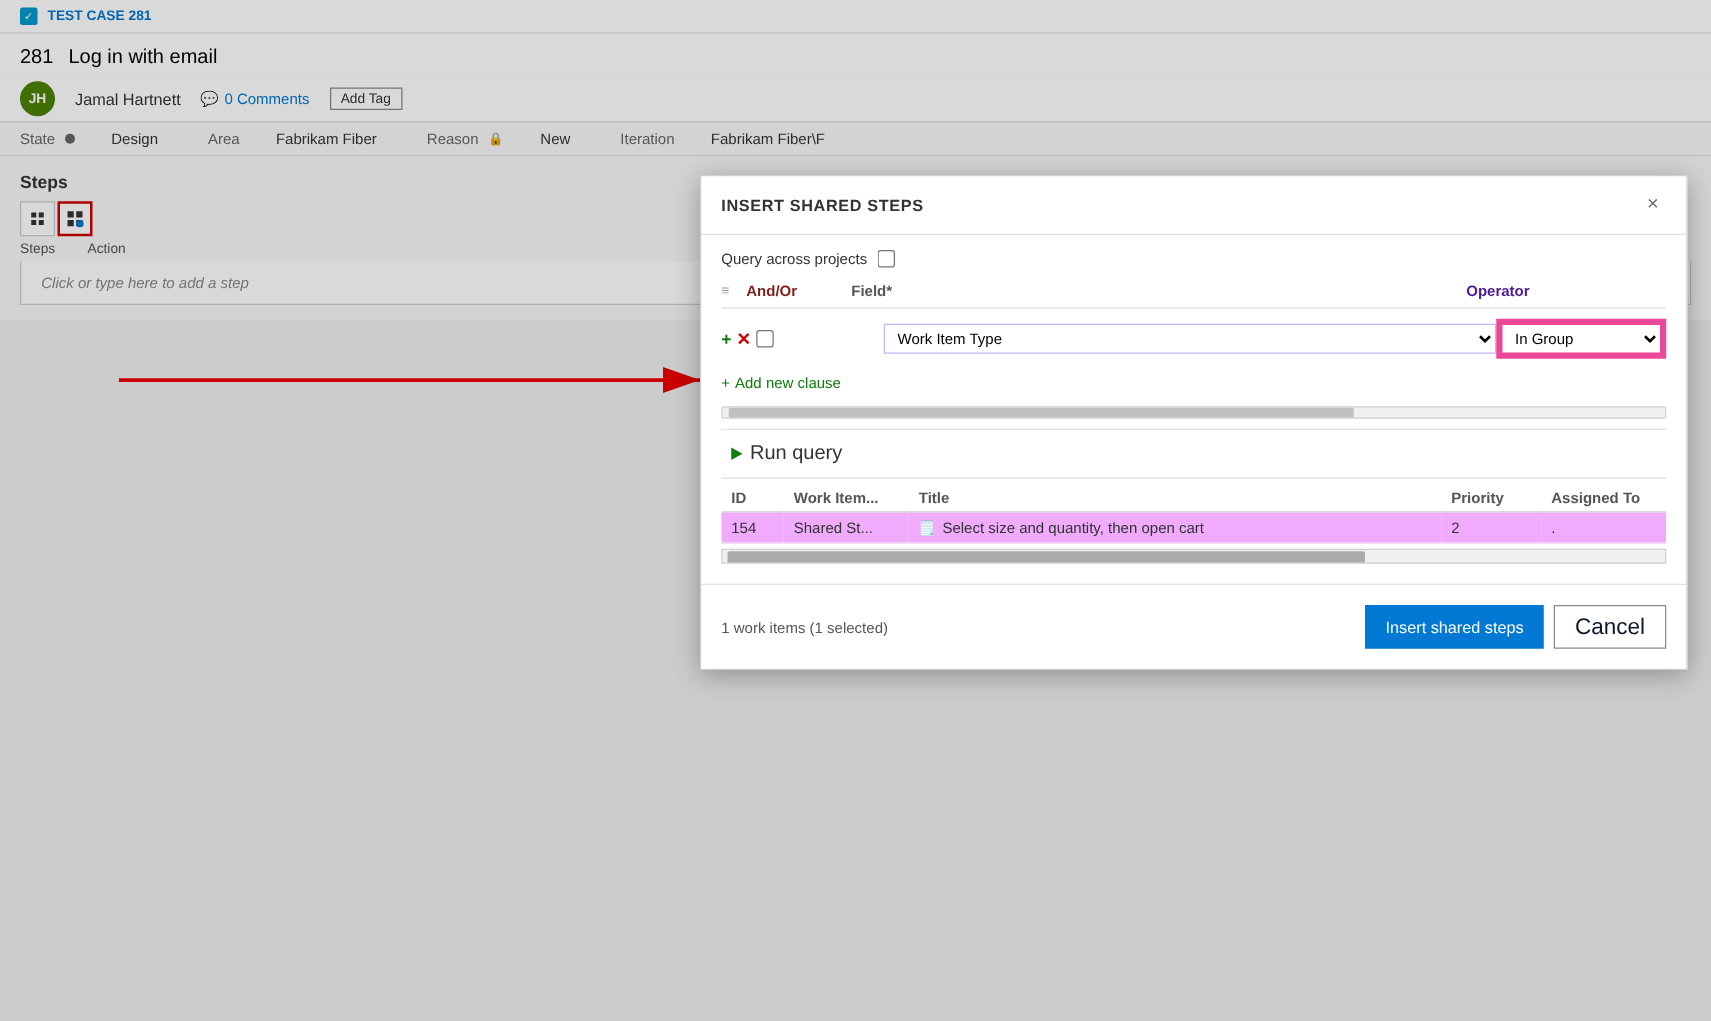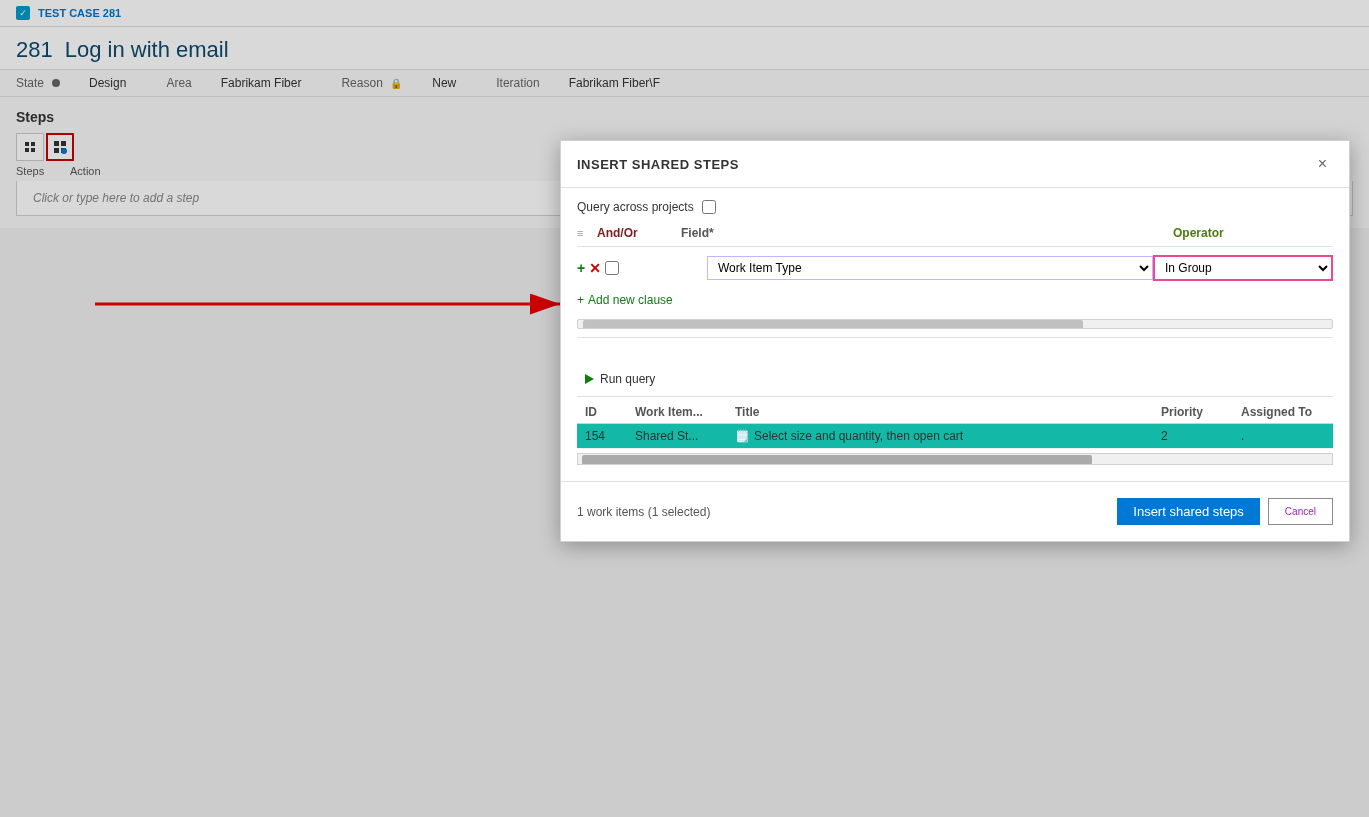--- a/index.html
+++ b/index.html
@@ -6,21 +6,21 @@
     body { font-family: 'Segoe UI', Tahoma, Geneva, Verdana, sans-serif; font-size: 13px; background: #e8e8e8; color: #333; width: 1369px; height: 817px; overflow: hidden; position: relative; }
 
     
     .bg-page { position: absolute; top: 0; left: 0; width: 1369px; height: 817px; background: #f0f0f0; }
 
     .top-bar { background: #fff; border-bottom: 1px solid #ddd; padding: 6px 16px; display: flex; align-items: center; gap: 8px; }
     .test-case-label { color: #0078d4; font-size: 11px; font-weight: 600; display: flex; align-items: center; gap: 4px; }
     .test-case-icon { width: 14px; height: 14px; background: #009ccc; border-radius: 2px; display: inline-flex; align-items: center; justify-content: center; color: white; font-size: 9px; }
 
     .title-bar { padding: 10px 16px 6px; background: #fff; }
-    .work-item-title { font-size: 22px; font-weight: 300; color: #0c4a6e; display: flex; align-items: center; gap: 12px; }
+    .work-item-title { font-size: 16px; font-weight: 300; color: #000000; display: flex; align-items: center; gap: 12px; }
     .work-item-id { font-weight: 300; }
 
     .meta-bar { padding: 4px 16px; background: #fff; display: flex; align-items: center; gap: 16px; }
     .avatar { width: 28px; height: 28px; border-radius: 50%; background: #498205; color: white; display: flex; align-items: center; justify-content: center; font-size: 11px; font-weight: 600; }
     .user-name { font-size: 13px; color: #333; }
     .comments-link { display: flex; align-items: center; gap: 4px; color: #0078d4; font-size: 12px; }
     .add-tag-btn { border: 1px solid #8a8a8a; padding: 2px 8px; font-size: 11px; cursor: pointer; background: #fff; color: #333; }
 
     .fields-bar { padding: 6px 16px; background: #f8f8f8; border-top: 1px solid #e0e0e0; border-bottom: 1px solid #e0e0e0; display: flex; gap: 40px; }
     .field-group { display: flex; align-items: center; gap: 8px; }
@@ -50,55 +50,55 @@
     .modal-body { padding: 12px 16px; }
 
     .query-options { display: flex; align-items: center; gap: 8px; margin-bottom: 12px; }
     .query-label { font-size: 12px; color: #333; }
     .query-checkbox { width: 14px; height: 14px; cursor: pointer; }
 
     .query-table-header { display: flex; align-items: center; border-bottom: 1px solid #e0e0e0; padding-bottom: 6px; margin-bottom: 4px; }
     .qh-drag { width: 20px; color: #999; font-size: 11px; }
     .qh-andor { width: 80px; font-size: 12px; color: #7f1d1d; font-weight: 600; }
     .qh-field { flex: 1; font-size: 12px; color: #555; font-weight: 600; padding-left: 4px; }
-    .qh-operator { width: 160px; font-size: 12px; color: #4d7c0f; font-weight: 600; }
+    .qh-operator { width: 160px; font-size: 12px; color: #4c1d95; font-weight: 600; }
 
     .query-row { display: flex; align-items: center; padding: 4px 0; }
     .qr-actions { display: flex; align-items: center; gap: 4px; width: 50px; }
     .qr-add { color: #107c10; font-weight: bold; font-size: 14px; cursor: pointer; }
     .qr-remove { color: #c00; font-weight: bold; font-size: 14px; cursor: pointer; }
     .qr-checkbox { width: 14px; height: 14px; }
     .qr-andor { width: 80px; }
     .qr-field-select { flex: 1; padding: 3px 6px; border: 1px solid #c4b5fd; font-size: 12px; background: #fff; cursor: pointer; }
-    .qr-operator { width: 180px; padding: 3px 6px; border: 2px solid #ec4899; font-size: 12px; background: #fff; }
+    .qr-operator { width: 136px; padding: 3px 6px; border: 5px solid #ec4899; font-size: 12px; background: #fff; }
 
     .add-clause { color: #107c10; font-size: 12px; cursor: pointer; padding: 4px 0; display: flex; align-items: center; gap: 4px; margin-top: 4px; }
 
     .scrollbar-area { height: 10px; background: #f0f0f0; border: 1px solid #d0d0d0; margin: 8px 0; border-radius: 2px; overflow: hidden; }
     .scrollbar-thumb { height: 10px; width: 500px; background: #c0c0c0; border-radius: 2px; margin-left: 5px; }
 
     .run-query-section { padding: 6px 0; display: flex; align-items: center; gap: 6px; border-top: 1px solid #e0e0e0; border-bottom: 1px solid #e0e0e0; margin: 4px 0; }
-    .run-query-btn { display: flex; align-items: center; gap: 6px; background: none; border: none; cursor: pointer; color: #333; font-size: 12px; padding: 4px 8px; margin-top: 24px; }
+    .run-query-btn { display: flex; align-items: center; gap: 6px; background: none; border: none; cursor: pointer; color: #333; font-size: 16px; padding: 4px 8px; }
     .play-icon { width: 0; height: 0; border-style: solid; border-width: 5px 0 5px 9px; border-color: transparent transparent transparent #107c10; display: inline-block; }
 
     .results-table { width: 100%; border-collapse: collapse; }
     .results-table th { text-align: left; padding: 4px 8px; font-size: 12px; color: #555; border-bottom: 1px solid #d0d0d0; font-weight: 600; }
     .results-table td { padding: 5px 8px; font-size: 12px; border-bottom: 1px solid #f0f0f0; }
-    .results-row-selected { background: #14b8a6; }
+    .results-row-selected { background: #f0abfc; }
     .results-table .col-id { width: 50px; }
     .results-table .col-type { width: 100px; }
     .results-table .col-title { flex: 1; }
     .results-table .col-priority { width: 80px; }
     .results-table .col-assigned { width: 100px; }
 
     .modal-footer { padding: 16px 16px; border-top: 1px solid #e0e0e0; display: flex; justify-content: space-between; align-items: center; }
     .footer-status { font-size: 12px; color: #555; }
     .footer-actions { display: flex; gap: 8px; }
     .btn-primary { background: #0078d4; color: white; border: none; padding: 6px 16px; font-size: 13px; cursor: pointer; }
-    .btn-secondary { background: #fff; color: #a21caf; border: 1px solid #8a8a8a; padding: 6px 16px; font-size: 10px; cursor: pointer; }
+    .btn-secondary { background: #fff; color: #0f172a; border: 1px solid #8a8a8a; padding: 6px 16px; font-size: 18px; cursor: pointer; }
 
     
     .horiz-scroll { height: 12px; background: #f0f0f0; border: 1px solid #d0d0d0; margin: 4px 0; position: relative; overflow: hidden; }
     .horiz-scroll-thumb { height: 10px; width: 510px; background: #aaa; position: absolute; left: 4px; top: 1px; border-radius: 2px; }
   </style>
 </head>
 <body>
 
 <div class="bg-page">
 
@@ -107,20 +107,29 @@
     <span class="test-case-label">TEST CASE 281</span>
   </div>
 
   <div class="title-bar">
     <div class="work-item-title">
       <span class="work-item-id">281</span>
       <span>Log in with email</span>
     </div>
   </div>
 
+  <div class="meta-bar">
+    <div class="avatar">JH</div>
+    <span class="user-name">Jamal Hartnett</span>
+    <div class="comments-link">
+      <span>💬</span>
+      <span>0 Comments</span>
+    </div>
+    <button class="add-tag-btn">Add Tag</button>
+  </div>
 
   <div class="fields-bar">
     <div class="field-group">
       <span class="field-label">State</span>
       <span class="state-dot"></span>
       <span class="field-value">Design</span>
     </div>
     <div class="field-group">
       <span class="field-label">Area</span>
       <span class="field-value">Fabrikam Fiber</span>

